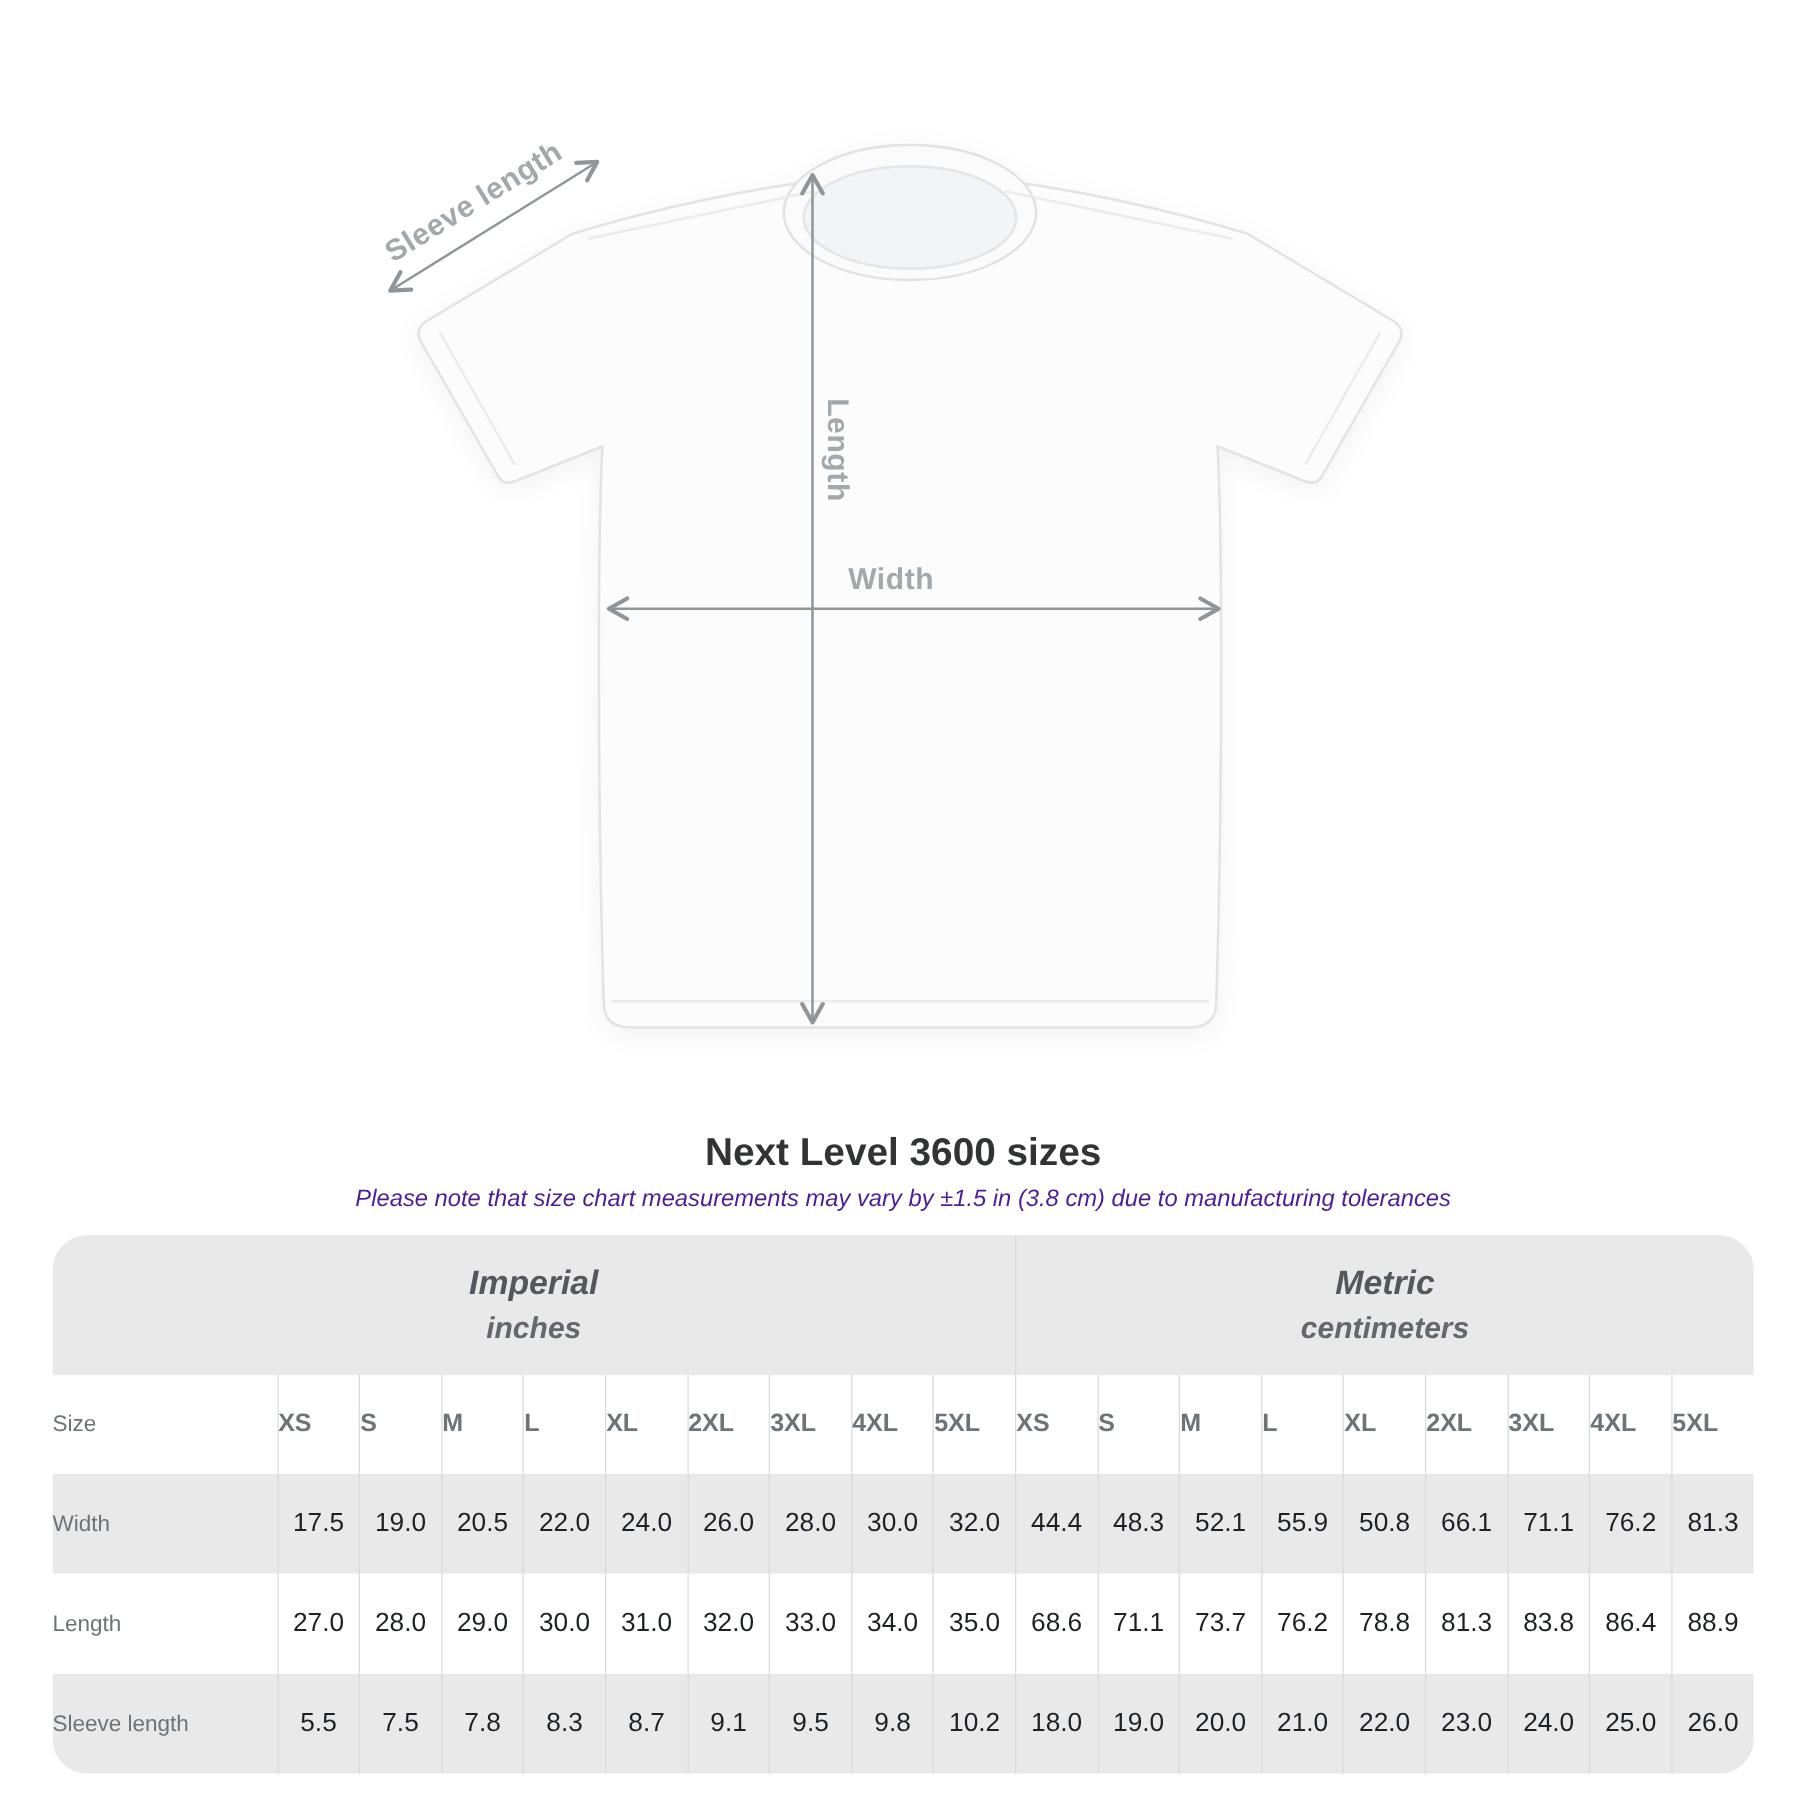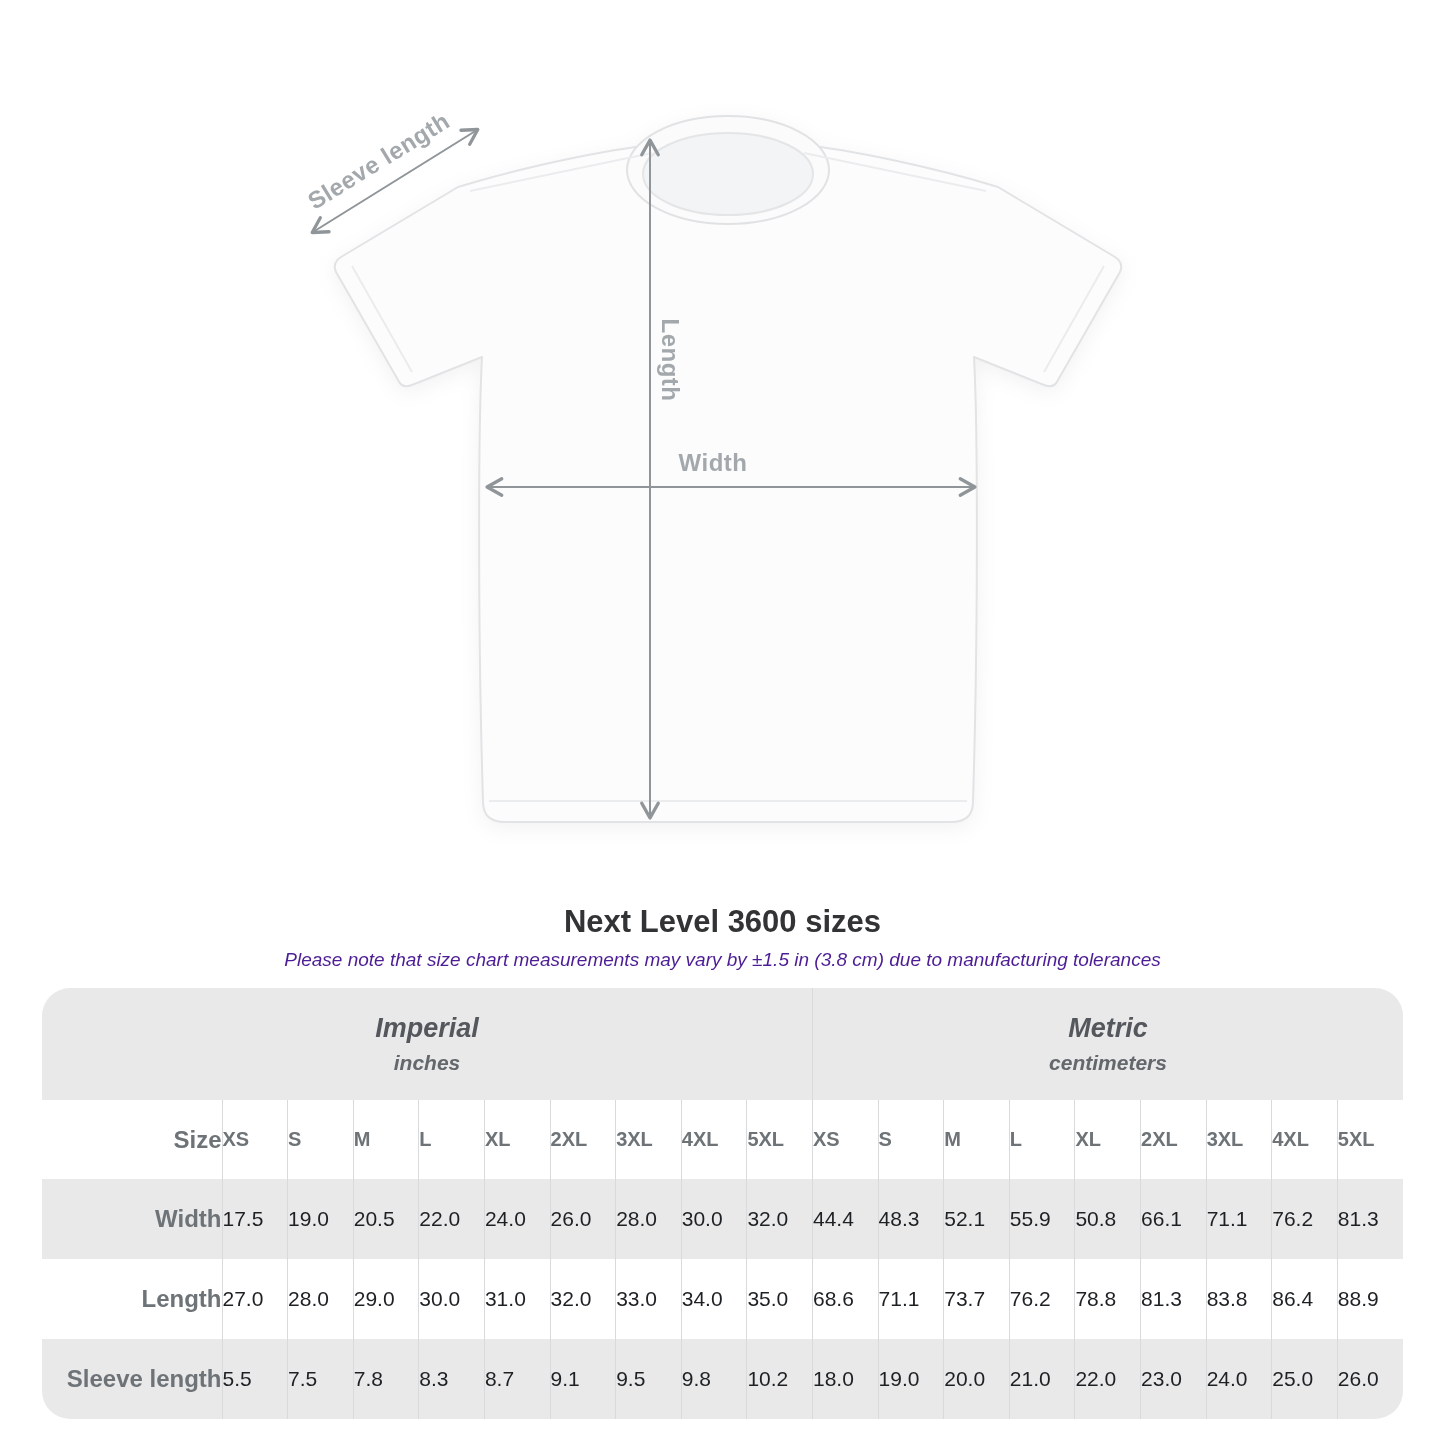--- a/index.html
+++ b/index.html
@@ -19,26 +19,26 @@
   .title-block { text-align: center; margin-top: 32px; }
   .title { font-size: 31px; font-weight: bold; color: #323335; }
   .subtitle { margin-top: 9px; font-size: 19px; font-style: italic; color: #4c1d95; }
 
   
   .table-card { width: 1361px; margin: 17px auto 0; border-radius: 28px;
                 overflow: hidden; background: #ffffff; }
   table.sizes { width: 100%; border-collapse: collapse; table-layout: fixed; }
   .group-row th { background: #e9e9ea; height: 112px; vertical-align: middle; margin-top: 12px; }
   .g-title { font-size: 27px; font-weight: bold; font-style: italic; color: #54585c; }
-  .g-sub   { font-size: 21px; font-style: italic; color: #64686c; margin-top: 7px; }
+  .g-sub   { font-size: 24px; font-style: italic; color: #64686c; margin-top: 7px; }
   .size-row th { height: 79px; background: #ffffff; }
-  tbody td { height: 80px; text-align: left; vertical-align: middle; background: #ffffff; }
+  tbody td { height: 80px; text-align: center; vertical-align: middle; background: #ffffff; }
   th.col-h { font-size: 20px; font-weight: bold; color: #6d7377; text-align: left;
              vertical-align: middle; }
-  .row-label { font-size: 24px; font-weight: bold; color: #6d7377; text-align: right;
+  .row-label { font-size: 18px; font-weight: normal; color: #6d7377; text-align: left;
                vertical-align: middle; }
   td.val { font-size: 21px; color: #1e2124; }
   tr.stripe td { background: #e9e9ea; }
   table.sizes th + th, table.sizes td + td { border-left: 1px solid #d9dadb; }
   .group-row th + th { border-left: none; }
 </style>
 </head>
 <body>
 
 <div class="stage">

